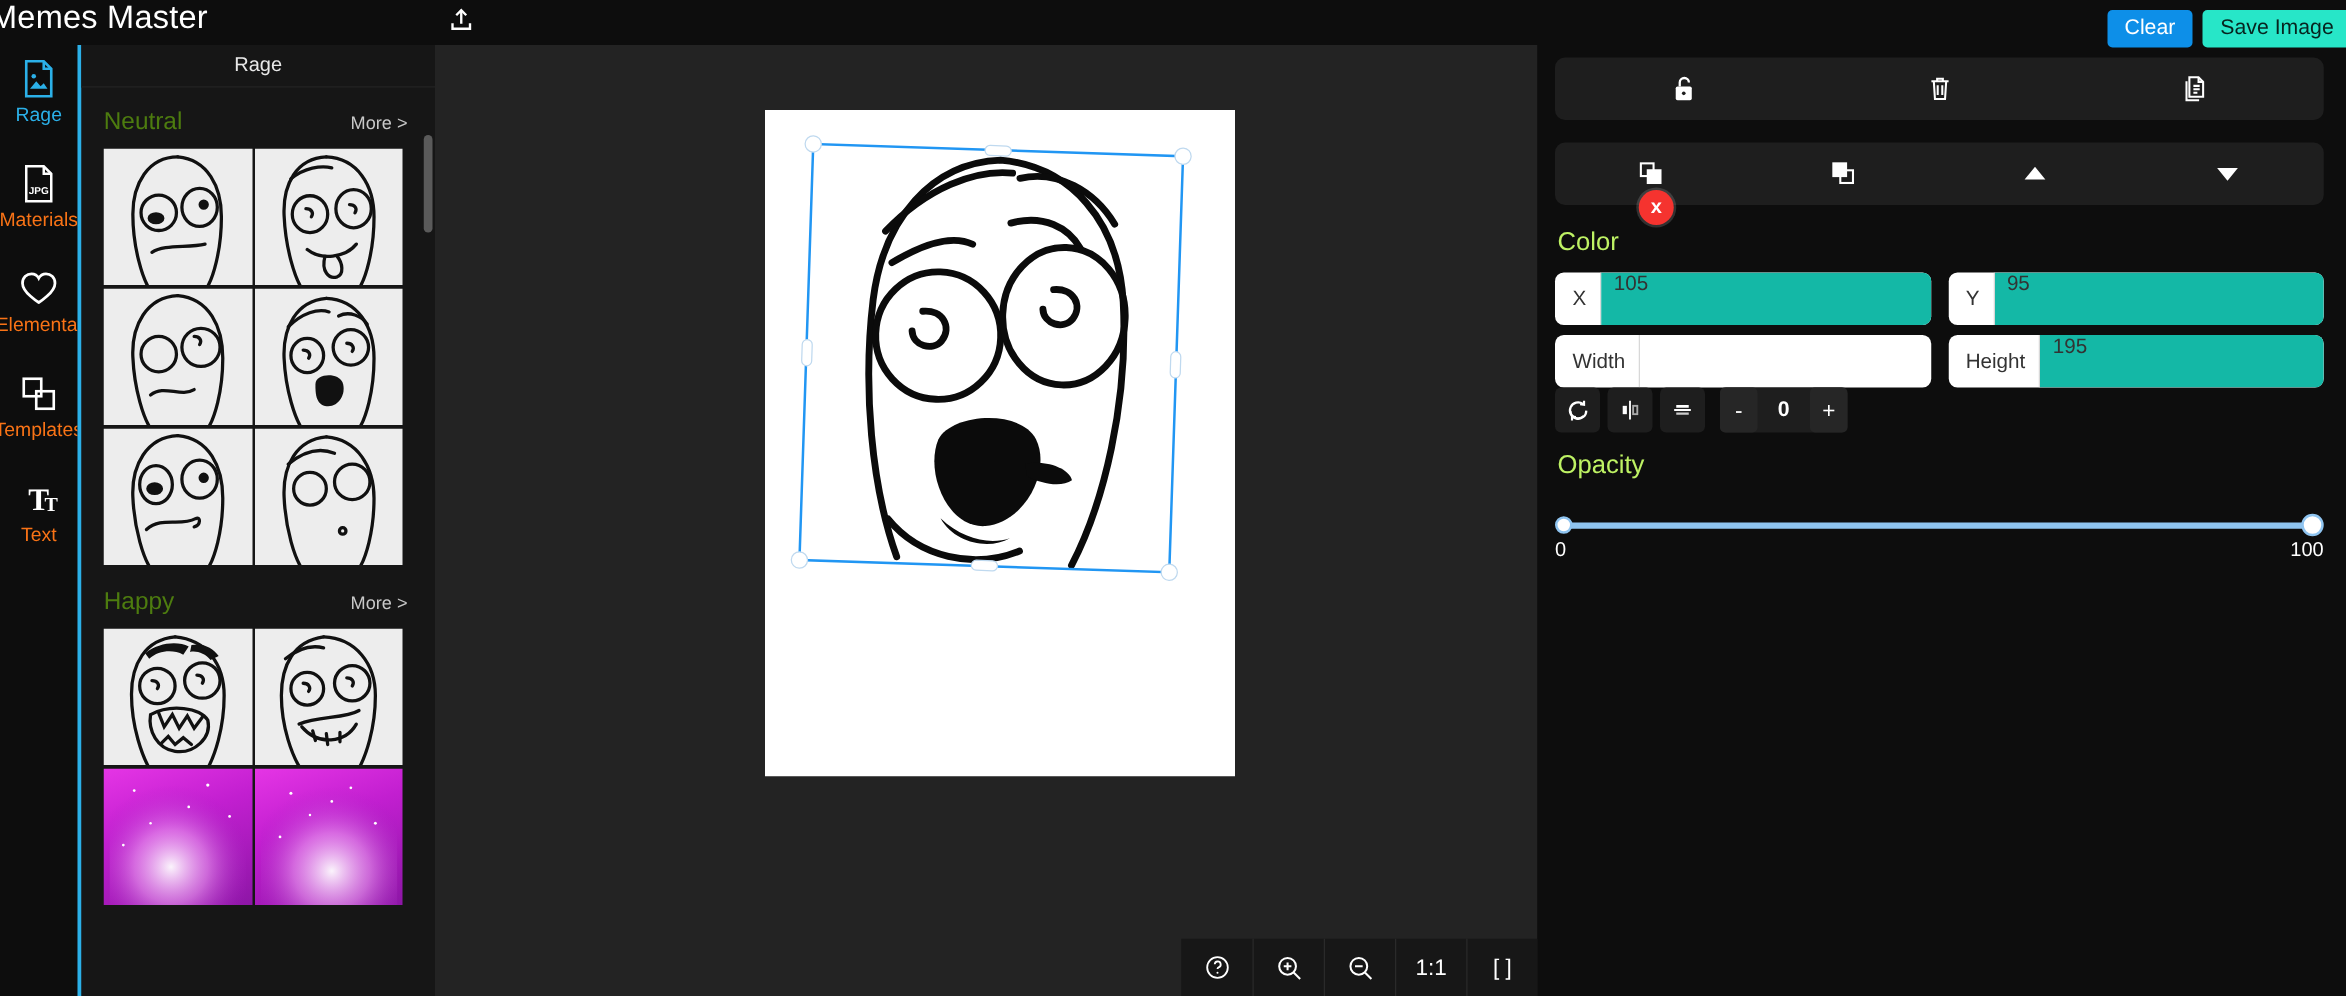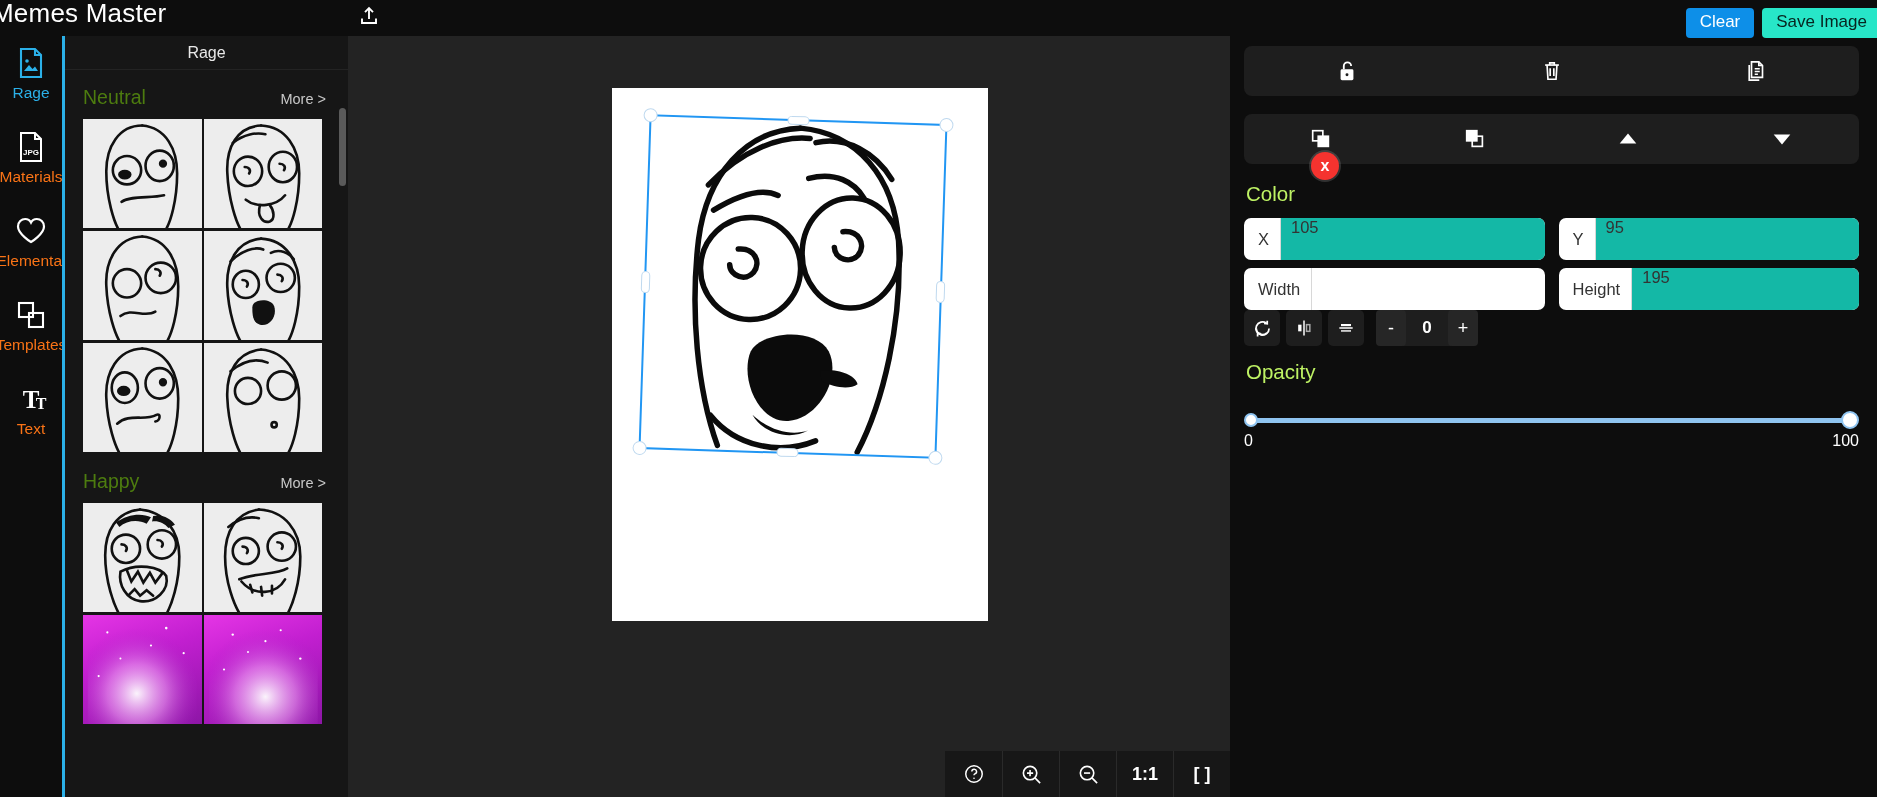--- a/index.html
+++ b/index.html
@@ -159,21 +159,21 @@
   .bottombar {
     position: absolute; right: 0px; bottom: 0px;
     height: 46px; display: flex;
     background: #171717;
     z-index: 30;
   }
   .bb-item {
     width: 57px; height: 46px;
     display: flex; align-items: center; justify-content: center;
     border-left: 1px solid #2a2a2a;
-    color: #fff; cursor: pointer; font-size: 18px; font-weight: bold;
+    color: #fff; cursor: pointer; font-size: 18px; font-weight: normal;
   }
   .bb-item:first-child { border-left: none; }
 
   
   .rightpanel {
     width: 647px; flex: 0 0 647px;
     background: #0d0d0d;
     padding: 10px 18px 0 14px;
     position: relative;
     overflow: hidden;

